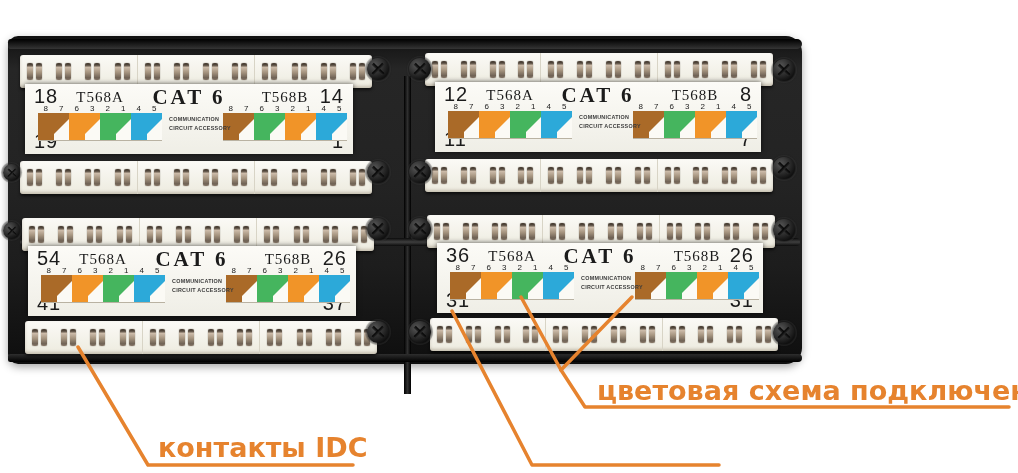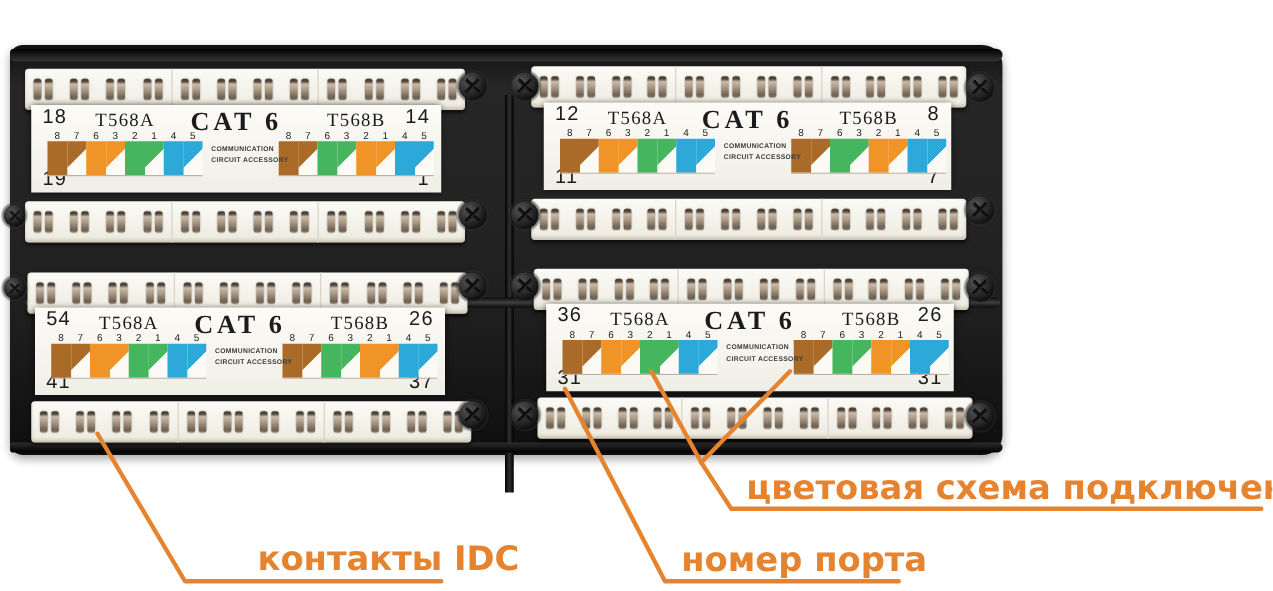--- a/index.html
+++ b/index.html
@@ -32,21 +32,21 @@
   .pair i{display:block;width:6px;height:17px;border-radius:2px;
         background:linear-gradient(180deg,#4e4338 0 12%,#cbbaa8 26%,#a5947f 55%,#6e6154 88%,#8d7d6d);
         box-shadow:0 0 1px rgba(55,45,35,.9);}
 
   
   .label-card{position:absolute;width:328px;height:70px;color:#1b1b1b;
         background:linear-gradient(180deg,#fcfbf7,#efeee6);
         box-shadow:0 0 5px rgba(0,0,0,.65);}
   #label-tl{left:25px;top:84px}  #label-tr{left:435px;top:82px;width:326px}
   #label-bl{left:28px;top:246px} #label-br{left:437px;top:243px;width:326px}
-  .corner{position:absolute;font-size:16px;letter-spacing:1px;}
+  .corner{position:absolute;font-size:20px;letter-spacing:1px;}
   .num-tl{left:9px;top:1px} .num-tr{right:9px;top:1px}
   .num-bl{left:9px;bottom:1px} .num-br{right:9px;bottom:1px}
   .cat{position:absolute;left:0;right:0;top:1px;text-align:center;
         font:600 21px "Liberation Serif",serif;letter-spacing:3px;}
   .scheme{position:absolute;top:5px;width:124px;text-align:center;
         font:15px "Liberation Serif",serif;letter-spacing:1px;}
   .scheme.a{left:13px} .scheme.b{left:198px}
   .pins{position:absolute;top:20px;width:124px;display:flex;}
   .pins.a{left:13px} .pins.b{left:198px}
   .pins span{flex:1;text-align:center;font-size:8px;color:#222;}
@@ -67,21 +67,21 @@
   .screw::before{transform:translate(-50%,-50%) rotate(45deg);}
   .screw::after{transform:translate(-50%,-50%) rotate(-45deg);}
   .screw.small{width:17px;height:17px;}
   .screw.small::before,.screw.small::after{width:11px;height:2px;}
 
   
   #callout-svg{position:absolute;left:0;top:0;width:1018px;height:473px;pointer-events:none;}
   .cl{stroke:var(--accent,#e6832e);stroke-width:3.5;fill:none;stroke-linecap:round;stroke-linejoin:round;}
   .callout{position:absolute;color:var(--accent,#e6832e);white-space:nowrap;
         font:bold 27px "DejaVu Sans",sans-serif;}
-  #callout-idc{left:158px;top:432px;margin-left:48px;}
+  #callout-idc{left:158px;top:432px;}
   #callout-port{left:545px;top:433px;}
   #callout-scheme{left:597px;top:375px;}
 </style>
 </head>
 <body>
 
 <div id="stage" style="--accent: #e6832e;">
 
   <div id="panel">
     <div id="seam"></div>
@@ -723,16 +723,15 @@
 
   <svg id="callout-svg">
     <path class="cl" d="M78,347 L148,465 L353,465"></path>
     <path class="cl" d="M452,311 L532,465 L719,465"></path>
     <path class="cl" d="M521,297 L561,370"></path>
     <path class="cl" d="M632,297 L561,370"></path>
     <path class="cl" d="M561,370 L585,407 L1009,407"></path>
   </svg>
 
   <div class="callout" id="callout-idc">контакты IDC</div>
-  <div class="callout" id="callout-port">номер порта</div>
   <div class="callout" id="callout-scheme">цветовая схема подключения</div>
 
 </div>
 
 </body></html>

